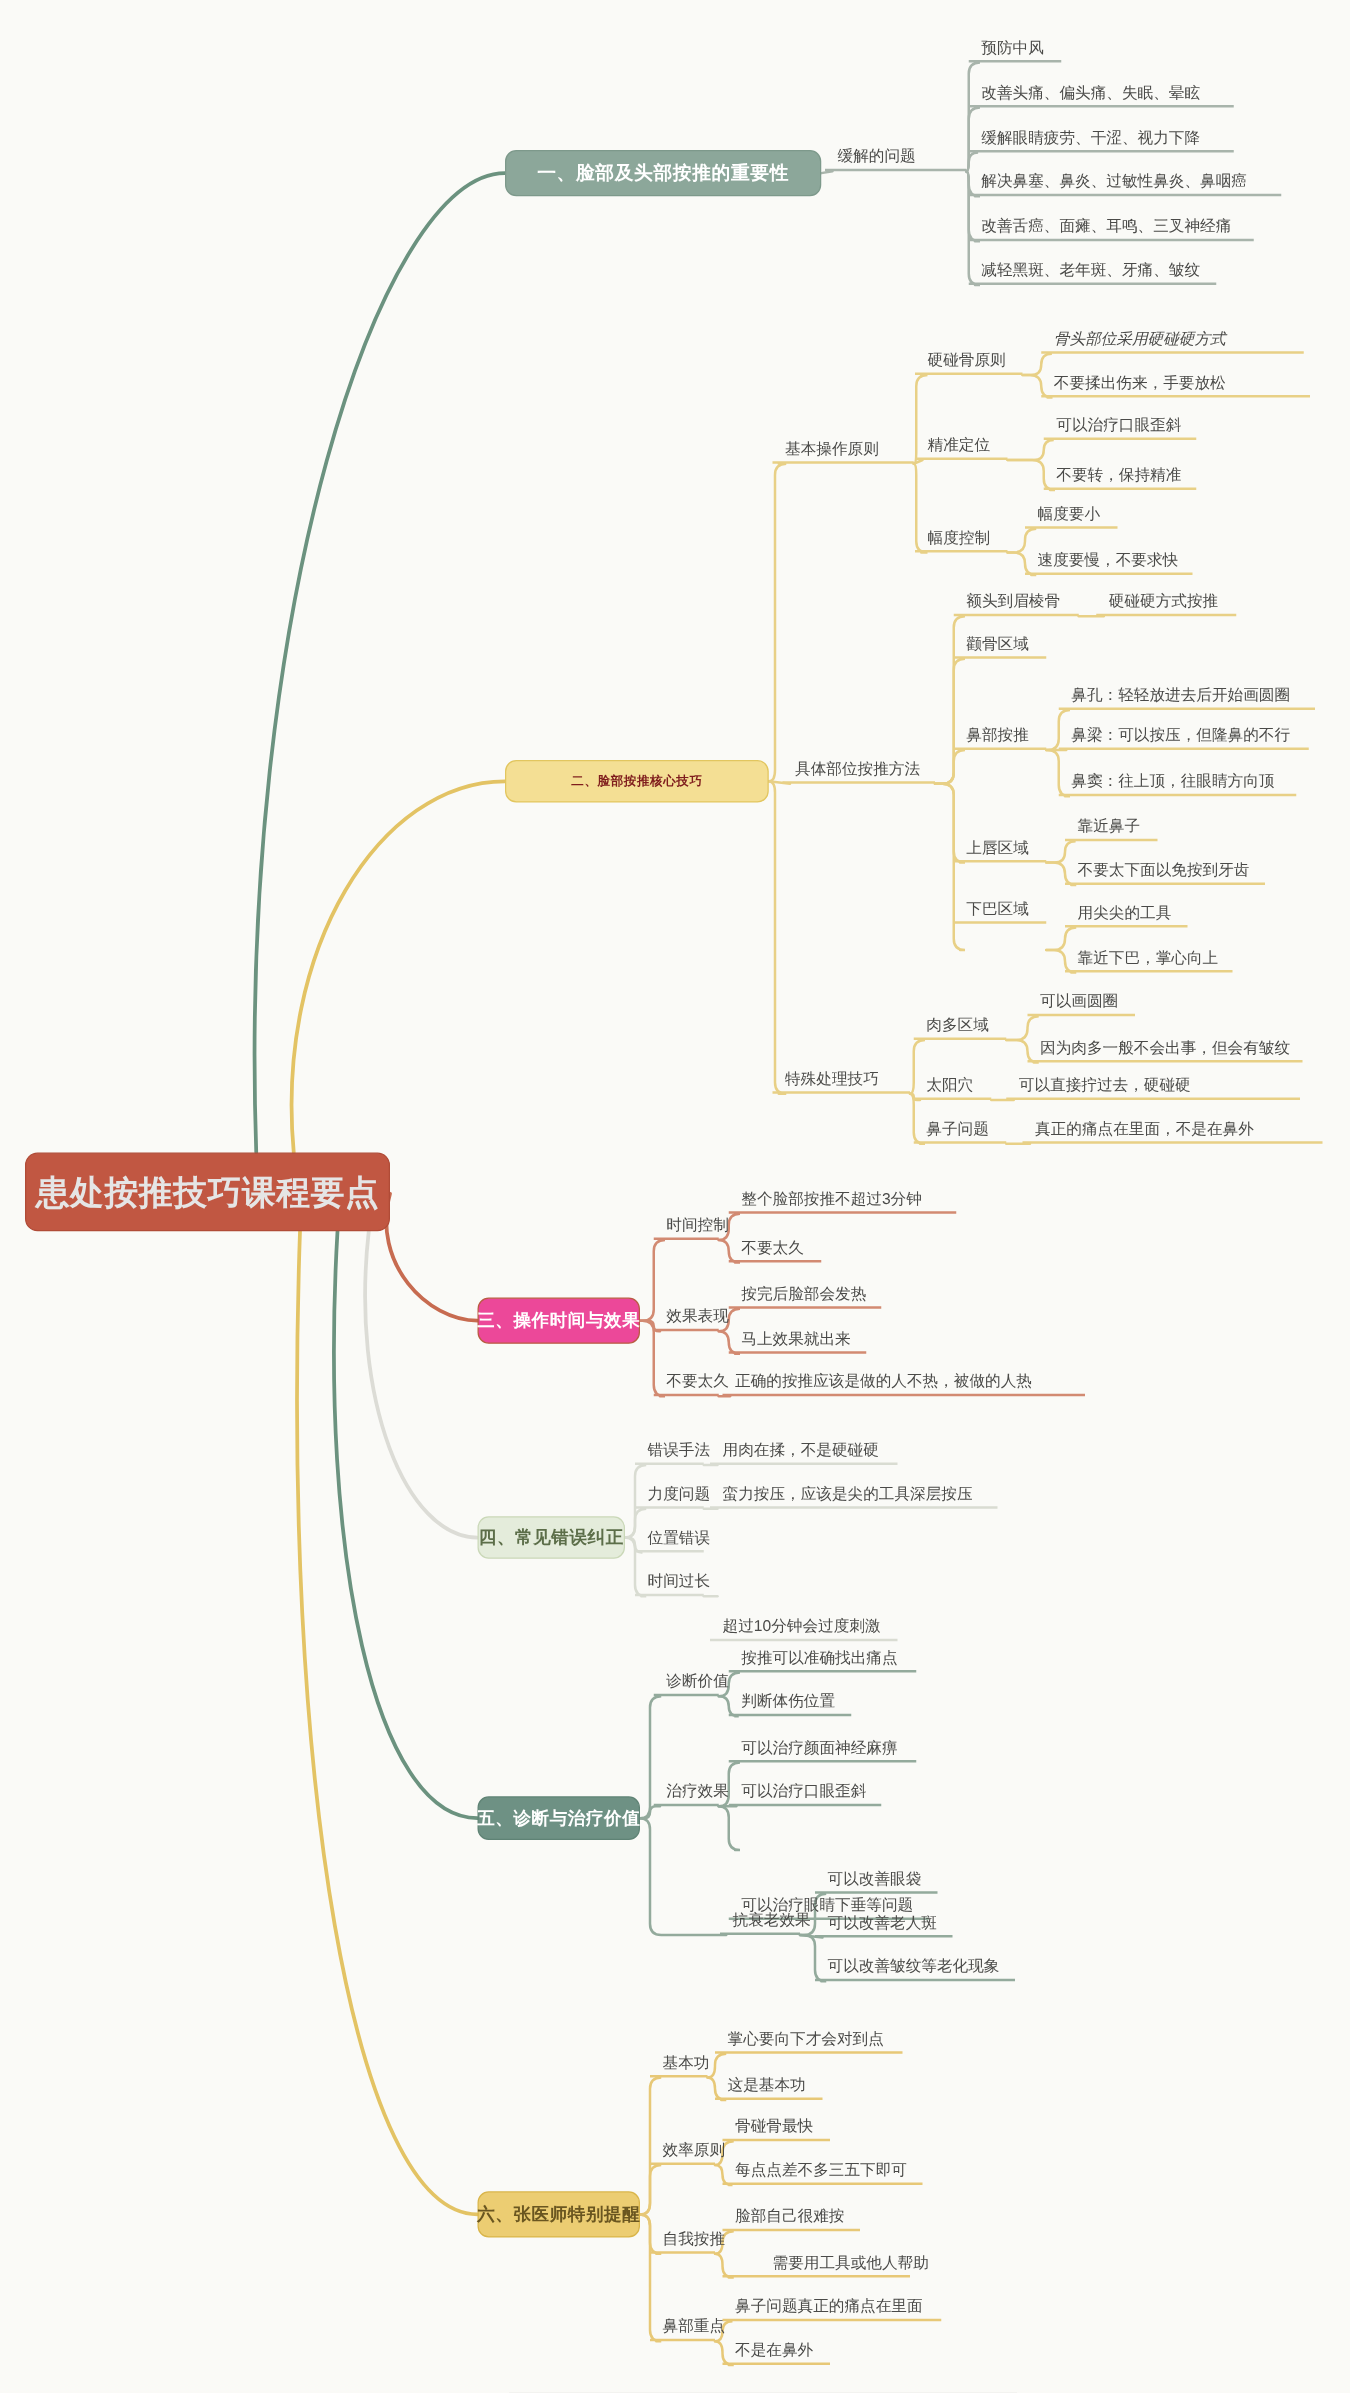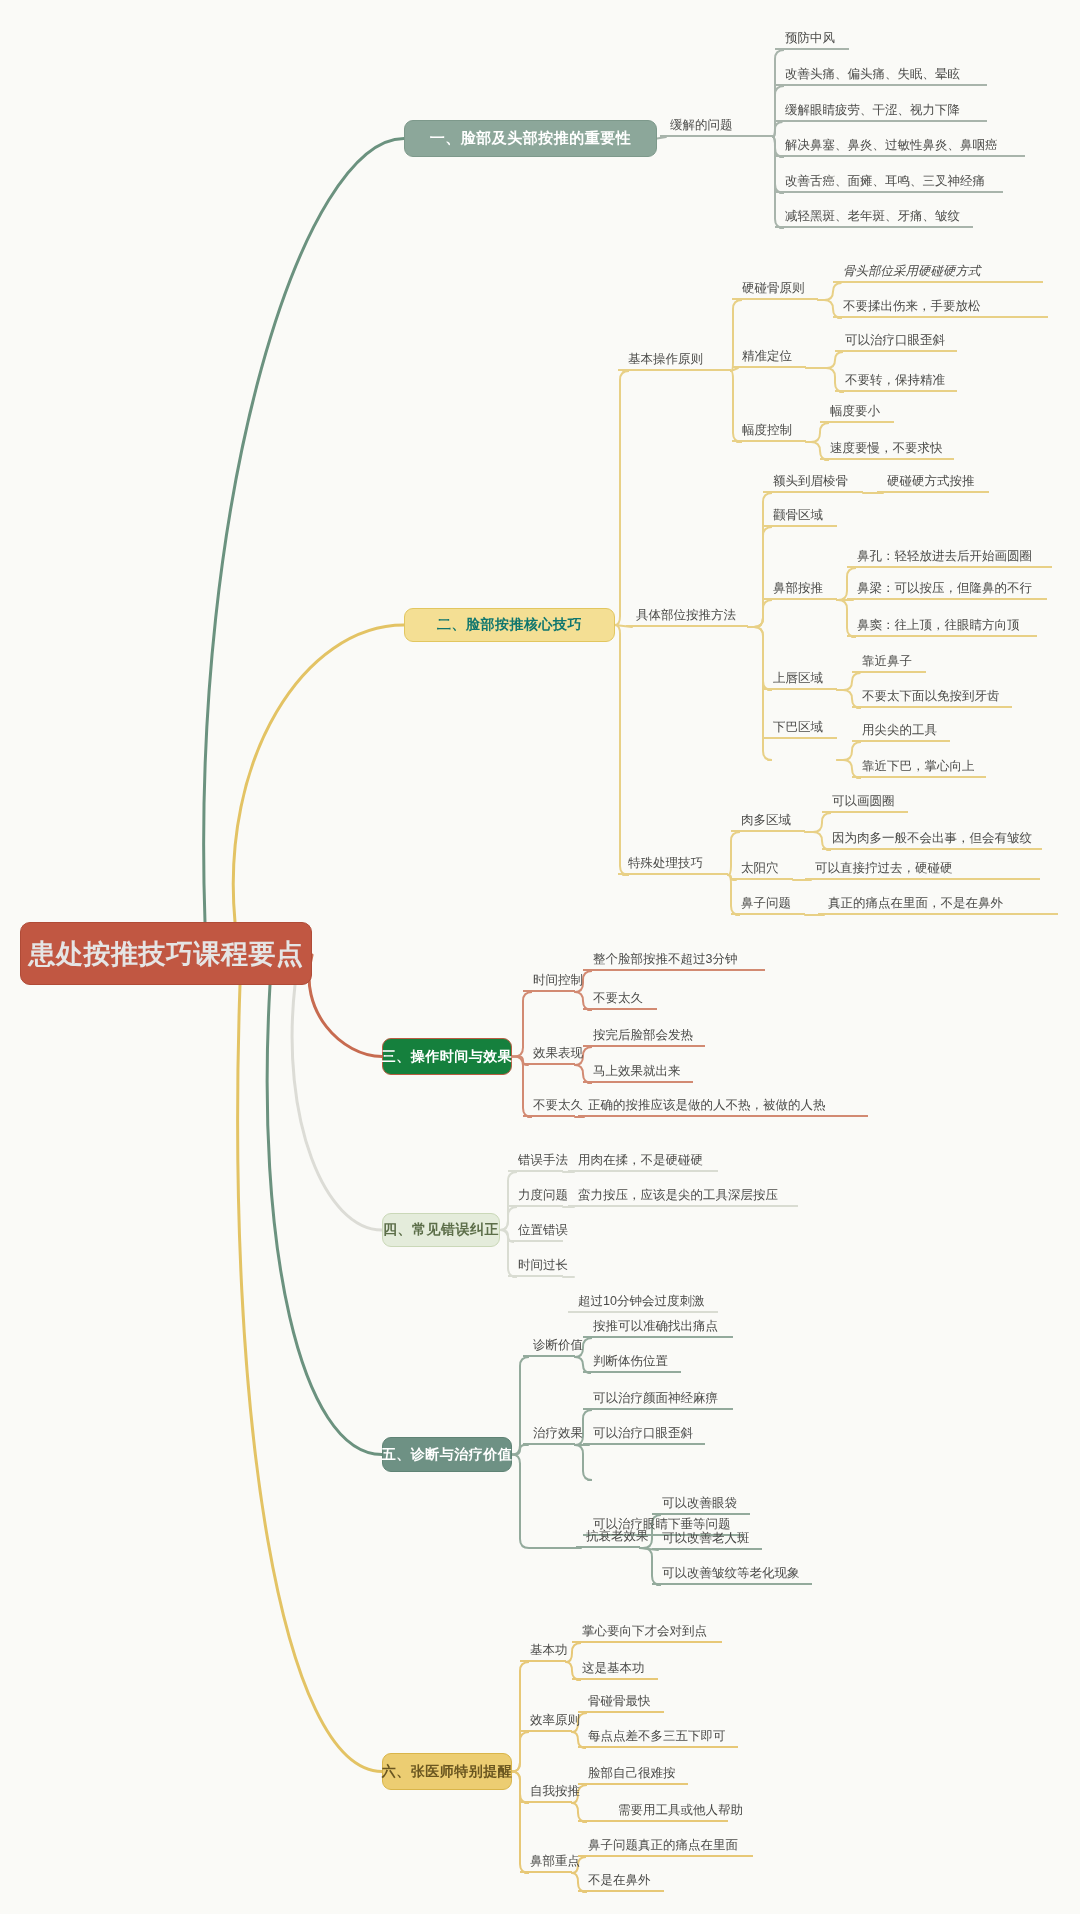--- a/index.html
+++ b/index.html
@@ -112,21 +112,21 @@
   <div id="nodes">
       <div class="boxnode" style="left: 20px; top: 922px; width: 292px; height: 63px; background: rgb(193, 87, 66); color: #e5e5e5; border: 1.5px solid rgb(176, 75, 55); font-size: 27px; border-radius: 10px;">患处按推技巧课程要点</div>
       <div class="boxnode" style="left: 404px; top: 120px; width: 253px; height: 37px; background: rgb(140, 167, 154); color: rgb(255, 255, 255); border: 1.5px solid rgb(125, 153, 139); font-size: 15px;">一、脸部及头部按推的重要性</div>
       <div class="tnode" style="left: 660px; top: 116px; width: 113px; border-bottom-color: rgb(168, 180, 171);">缓解的问题</div>
       <div class="tnode" style="left: 775px; top: 29px; width: 74px; border-bottom-color: rgb(168, 180, 171);">预防中风</div>
       <div class="tnode" style="left: 775px; top: 65px; width: 212px; border-bottom-color: rgb(168, 180, 171);">改善头痛、偏头痛、失眠、晕眩</div>
       <div class="tnode" style="left: 775px; top: 101px; width: 212px; border-bottom-color: rgb(168, 180, 171);">缓解眼睛疲劳、干涩、视力下降</div>
       <div class="tnode" style="left: 775px; top: 136px; width: 250px; border-bottom-color: rgb(168, 180, 171);">解决鼻塞、鼻炎、过敏性鼻炎、鼻咽癌</div>
       <div class="tnode" style="left: 775px; top: 172px; width: 228px; border-bottom-color: rgb(168, 180, 171);">改善舌癌、面瘫、耳鸣、三叉神经痛</div>
       <div class="tnode" style="left: 775px; top: 207px; width: 198px; border-bottom-color: rgb(168, 180, 171);">减轻黑斑、老年斑、牙痛、皱纹</div>
-      <div class="boxnode" style="left: 404px; top: 608px; width: 211px; height: 34px; background: rgb(244, 223, 148); color: #0f766e; border: 1.5px solid rgb(226, 198, 95); font-size: 14px;">二、脸部按推核心技巧</div>
+      <div class="boxnode" style="left: 404px; top: 608px; width: 211px; height: 34px; background: rgb(244, 223, 148); color: #7f1d1d; border: 1.5px solid rgb(226, 198, 95); font-size: 10px;">二、脸部按推核心技巧</div>
       <div class="tnode" style="left: 618px; top: 350px; width: 113px; border-bottom-color: rgb(232, 208, 134);">基本操作原则</div>
       <div class="tnode" style="left: 732px; top: 279px; width: 86px; border-bottom-color: rgb(232, 208, 134);">硬碰骨原则</div>
       <div class="tnode" style="left: 833px; top: 262px; width: 210px; border-bottom-color: rgb(232, 208, 134); font-style: italic;">骨头部位采用硬碰硬方式</div>
       <div class="tnode" style="left: 833px; top: 297px; width: 215px; border-bottom-color: rgb(232, 208, 134);">不要揉出伤来，手要放松</div>
       <div class="tnode" style="left: 732px; top: 347px; width: 74px; border-bottom-color: rgb(232, 208, 134);">精准定位</div>
       <div class="tnode" style="left: 835px; top: 331px; width: 122px; border-bottom-color: rgb(232, 208, 134);">可以治疗口眼歪斜</div>
       <div class="tnode" style="left: 835px; top: 371px; width: 122px; border-bottom-color: rgb(232, 208, 134);">不要转，保持精准</div>
       <div class="tnode" style="left: 732px; top: 421px; width: 74px; border-bottom-color: rgb(232, 208, 134);">幅度控制</div>
       <div class="tnode" style="left: 820px; top: 402px; width: 74px; border-bottom-color: rgb(232, 208, 134);">幅度要小</div>
       <div class="tnode" style="left: 820px; top: 439px; width: 134px; border-bottom-color: rgb(232, 208, 134);">速度要慢，不要求快</div>
@@ -145,21 +145,21 @@
       <div class="tnode" style="left: 852px; top: 721px; width: 98px; border-bottom-color: rgb(232, 208, 134);">用尖尖的工具</div>
       <div class="tnode" style="left: 852px; top: 757px; width: 134px; border-bottom-color: rgb(232, 208, 134);">靠近下巴，掌心向上</div>
       <div class="tnode" style="left: 618px; top: 854px; width: 110px; border-bottom-color: rgb(232, 208, 134);">特殊处理技巧</div>
       <div class="tnode" style="left: 731px; top: 811px; width: 74px; border-bottom-color: rgb(232, 208, 134);">肉多区域</div>
       <div class="tnode" style="left: 822px; top: 792px; width: 86px; border-bottom-color: rgb(232, 208, 134);">可以画圆圈</div>
       <div class="tnode" style="left: 822px; top: 829px; width: 220px; border-bottom-color: rgb(232, 208, 134);">因为肉多一般不会出事，但会有皱纹</div>
       <div class="tnode" style="left: 731px; top: 859px; width: 62px; border-bottom-color: rgb(232, 208, 134);">太阳穴</div>
       <div class="tnode" style="left: 805px; top: 859px; width: 235px; border-bottom-color: rgb(232, 208, 134);">可以直接拧过去，硬碰硬</div>
       <div class="tnode" style="left: 731px; top: 894px; width: 74px; border-bottom-color: rgb(232, 208, 134);">鼻子问题</div>
       <div class="tnode" style="left: 818px; top: 894px; width: 240px; border-bottom-color: rgb(232, 208, 134);">真正的痛点在里面，不是在鼻外</div>
-      <div class="boxnode" style="left: 382px; top: 1038px; width: 130px; height: 37px; background: #15803d; color: rgb(255, 255, 255); border: 1.5px solid rgb(185, 92, 66); font-size: 14px;">三、操作时间与效果</div>
+      <div class="boxnode" style="left: 382px; top: 1038px; width: 130px; height: 37px; background: #ec4899; color: rgb(255, 255, 255); border: 1.5px solid rgb(185, 92, 66); font-size: 14px;">三、操作时间与效果</div>
       <div class="tnode" style="left: 523px; top: 971px; width: 52px; border-bottom-color: rgb(210, 138, 114);">时间控制</div>
       <div class="tnode" style="left: 583px; top: 950px; width: 182px; border-bottom-color: rgb(210, 138, 114);">整个脸部按推不超过3分钟</div>
       <div class="tnode" style="left: 583px; top: 989px; width: 74px; border-bottom-color: rgb(210, 138, 114);">不要太久</div>
       <div class="tnode" style="left: 523px; top: 1044px; width: 52px; border-bottom-color: rgb(210, 138, 114);">效果表现</div>
       <div class="tnode" style="left: 583px; top: 1026px; width: 122px; border-bottom-color: rgb(210, 138, 114);">按完后脸部会发热</div>
       <div class="tnode" style="left: 583px; top: 1062px; width: 110px; border-bottom-color: rgb(210, 138, 114);">马上效果就出来</div>
       <div class="tnode" style="left: 523px; top: 1096px; width: 52px; border-bottom-color: rgb(210, 138, 114);">不要太久</div>
       <div class="tnode" style="left: 578px; top: 1096px; width: 290px; border-bottom-color: rgb(210, 138, 114);">正确的按推应该是做的人不热，被做的人热</div>
       <div class="boxnode" style="left: 382px; top: 1213px; width: 118px; height: 34px; background: rgb(228, 236, 219); color: rgb(92, 110, 73); border: 1.5px solid rgb(202, 216, 184); font-size: 14px;">四、常见错误纠正</div>
       <div class="tnode" style="left: 508px; top: 1151px; width: 55px; border-bottom-color: rgb(217, 220, 210);">错误手法</div>

